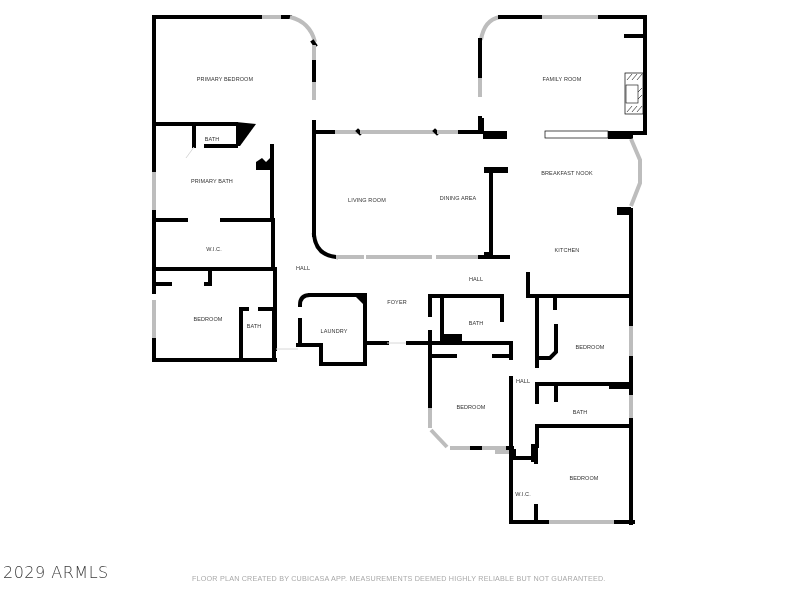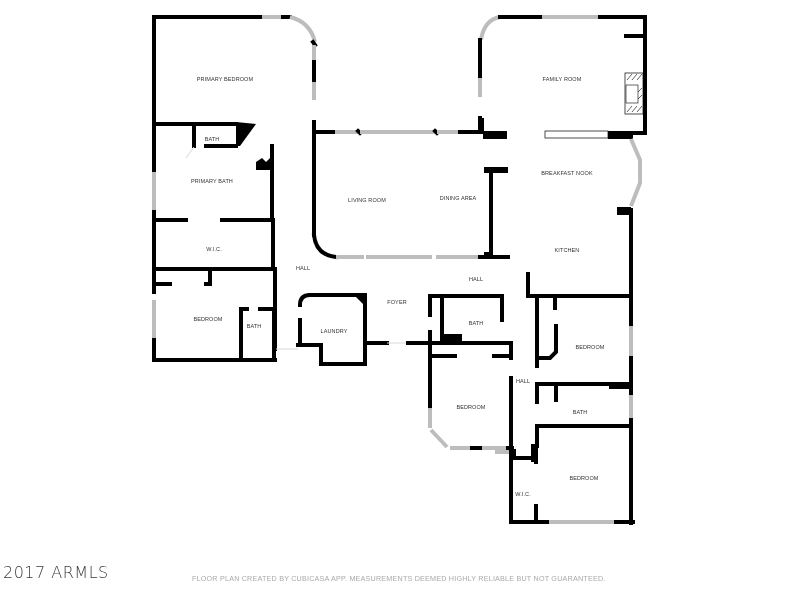--- a/index.html
+++ b/index.html
@@ -181,14 +181,14 @@
     <div class="room-label" style="left: 567px; top: 173px;">BREAKFAST NOOK</div>
     <div class="room-label" style="left: 567px; top: 250px;">KITCHEN</div>
     <div class="room-label" style="left: 590px; top: 347px;">BEDROOM</div>
     <div class="room-label" style="left: 523px; top: 381px;">HALL</div>
     <div class="room-label" style="left: 471px; top: 407px;">BEDROOM</div>
     <div class="room-label" style="left: 580px; top: 412px;">BATH</div>
     <div class="room-label" style="left: 523px; top: 494px;">W.I.C.</div>
     <div class="room-label" style="left: 584px; top: 478px;">BEDROOM</div>
   </div>
 
-<div class="watermark">2017 ARMLS</div>
+<div class="watermark">2029 ARMLS</div>
 <div class="disclaimer">FLOOR PLAN CREATED BY CUBICASA APP. MEASUREMENTS DEEMED HIGHLY RELIABLE BUT NOT GUARANTEED.</div>
 
 </body></html>

